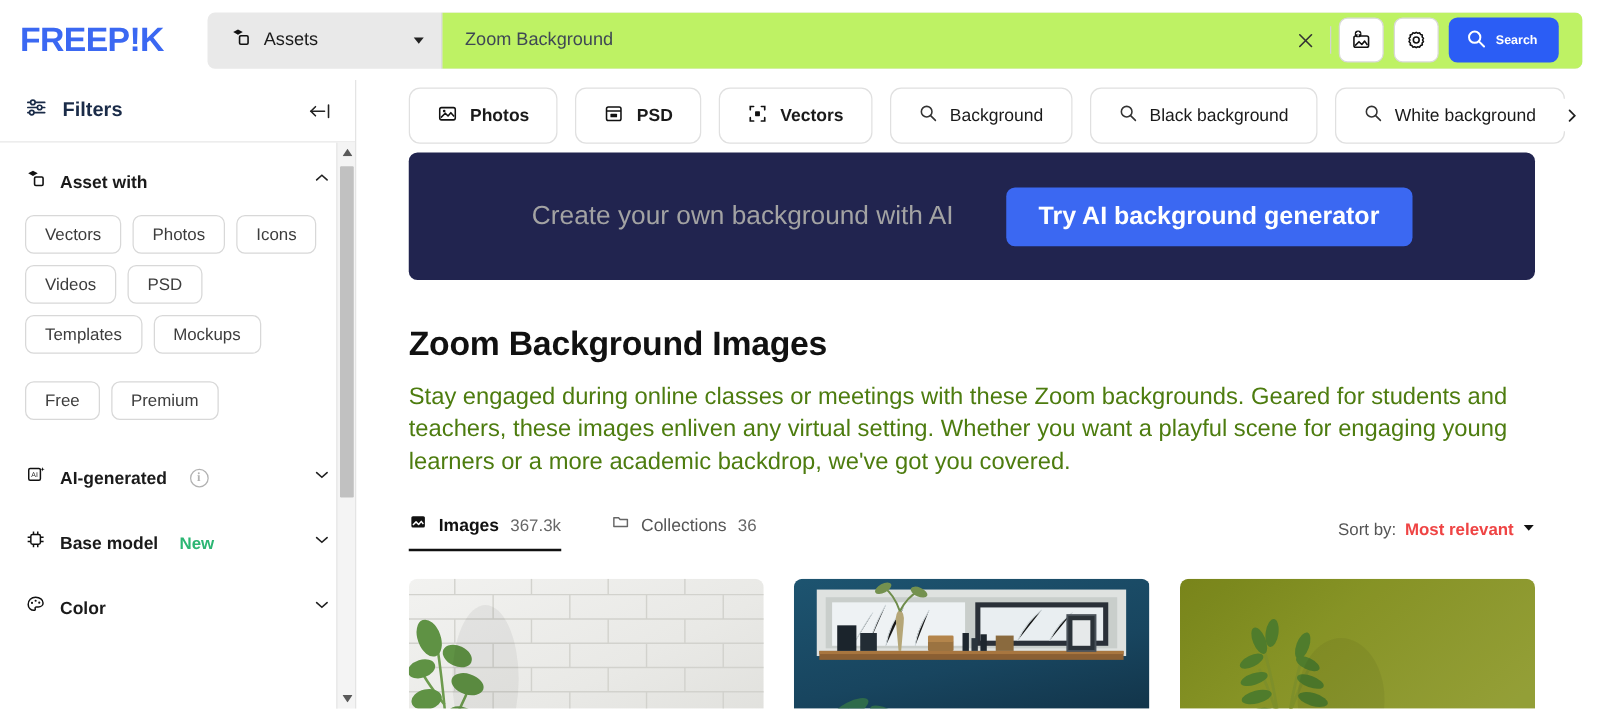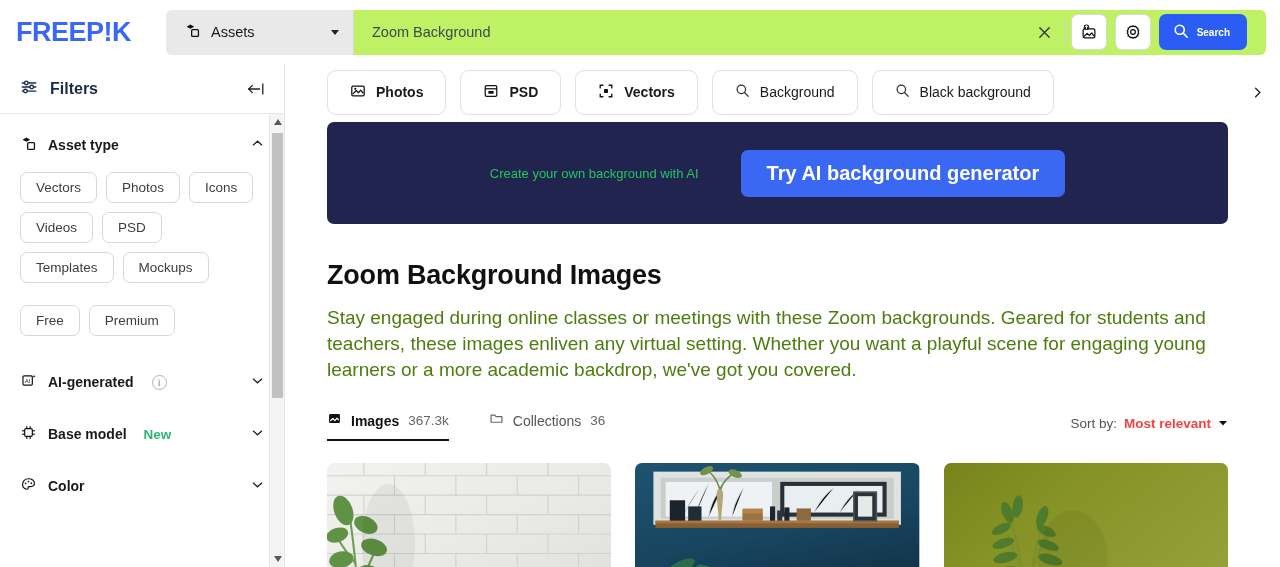--- a/index.html
+++ b/index.html
@@ -132,21 +132,21 @@
     position: absolute; right: 10px; top: 50%; transform: translateY(-50%);
     width: 26px; height: 26px; display: flex; align-items: center;
     justify-content: center; cursor: pointer; background: #fff;
   }
   .content { flex: 1; overflow: hidden; padding: 0 52px 0 42px; }
   .banner {
     height: 102px; background: #21244f; border-radius: 7px;
     display: flex; align-items: center; justify-content: center; gap: 42px;
     margin-top: 2px;
   }
-  .banner .txt { font-size: 13px; color: #22c55e; }
+  .banner .txt { font-size: 21px; color: #a3a3a3; }
   .banner-btn {
     background: #3b68f2; color: #fff; border: none; border-radius: 7px;
     height: 47px; padding: 0 26px; font-size: 20px; font-weight: 700;
     cursor: pointer; font-family: "Liberation Sans", sans-serif;
   }
   .page-title { font-size: 27px; font-weight: 700; color: #111; margin: 36px 0 0 0; letter-spacing: -0.2px; }
   .page-desc { font-size: 19px; line-height: 26px; color: #4d7c0f; margin-top: 14px; max-width: 880px; }
   .tabsrow { display: flex; align-items: flex-end; margin-top: 22px; height: 36px; }
   .tab {
     display: flex; align-items: center; gap: 9px; cursor: pointer;
@@ -245,21 +245,21 @@
       <div class="filters-scroll">
 
         <div class="fsection">
           <div class="fsection-head">
             <span>
               <svg width="17" height="17" viewBox="0 0 20 20" fill="none" stroke="#111" stroke-width="1.5">
                 <path d="M3 5.5 L7.5 3 L12 5.5 L7.5 8 Z" fill="#111" stroke="none"></path>
                 <rect x="9" y="9" width="8" height="8" rx="1.2"></rect>
               </svg>
             </span>
-            <span class="name">Asset type</span>
+            <span class="name">Asset with</span>
             <span class="chev">
               <svg width="13" height="13" viewBox="0 0 14 14" stroke="#222" stroke-width="1.4" fill="none" stroke-linecap="round">
                   <path d="M2.5 8.5 L7 4.5 L11.5 8.5"></path>
                 </svg>
             </span>
           </div>
           <div class="chips">
             <div class="chip">Vectors</div>
             <div class="chip">Photos</div>
             <div class="chip">Icons</div>
@@ -411,20 +411,29 @@
           <span>Background</span>
         </div>
         <div class="tchip">
           <span>
             <svg width="15" height="15" viewBox="0 0 18 18" fill="none" stroke="#333" stroke-width="1.5">
               <circle cx="7.6" cy="7.6" r="5.1"></circle>
                 <line x1="11.4" y1="11.4" x2="16" y2="16" stroke-linecap="round"></line>
             </svg>
           </span>
           <span>Black background</span>
+        </div>
+        <div class="tchip">
+          <span>
+            <svg width="15" height="15" viewBox="0 0 18 18" fill="none" stroke="#333" stroke-width="1.5">
+              <circle cx="7.6" cy="7.6" r="5.1"></circle>
+                <line x1="11.4" y1="11.4" x2="16" y2="16" stroke-linecap="round"></line>
+            </svg>
+          </span>
+          <span>White background</span>
         </div>
         <div class="chiprow-next">
           <svg width="13" height="13" viewBox="0 0 14 14" stroke="#222" stroke-width="1.5" fill="none" stroke-linecap="round">
               <path d="M5 2.5 L9.5 7 L5 11.5"></path>
             </svg>
         </div>
       </div>
 
       <div class="content">
 

